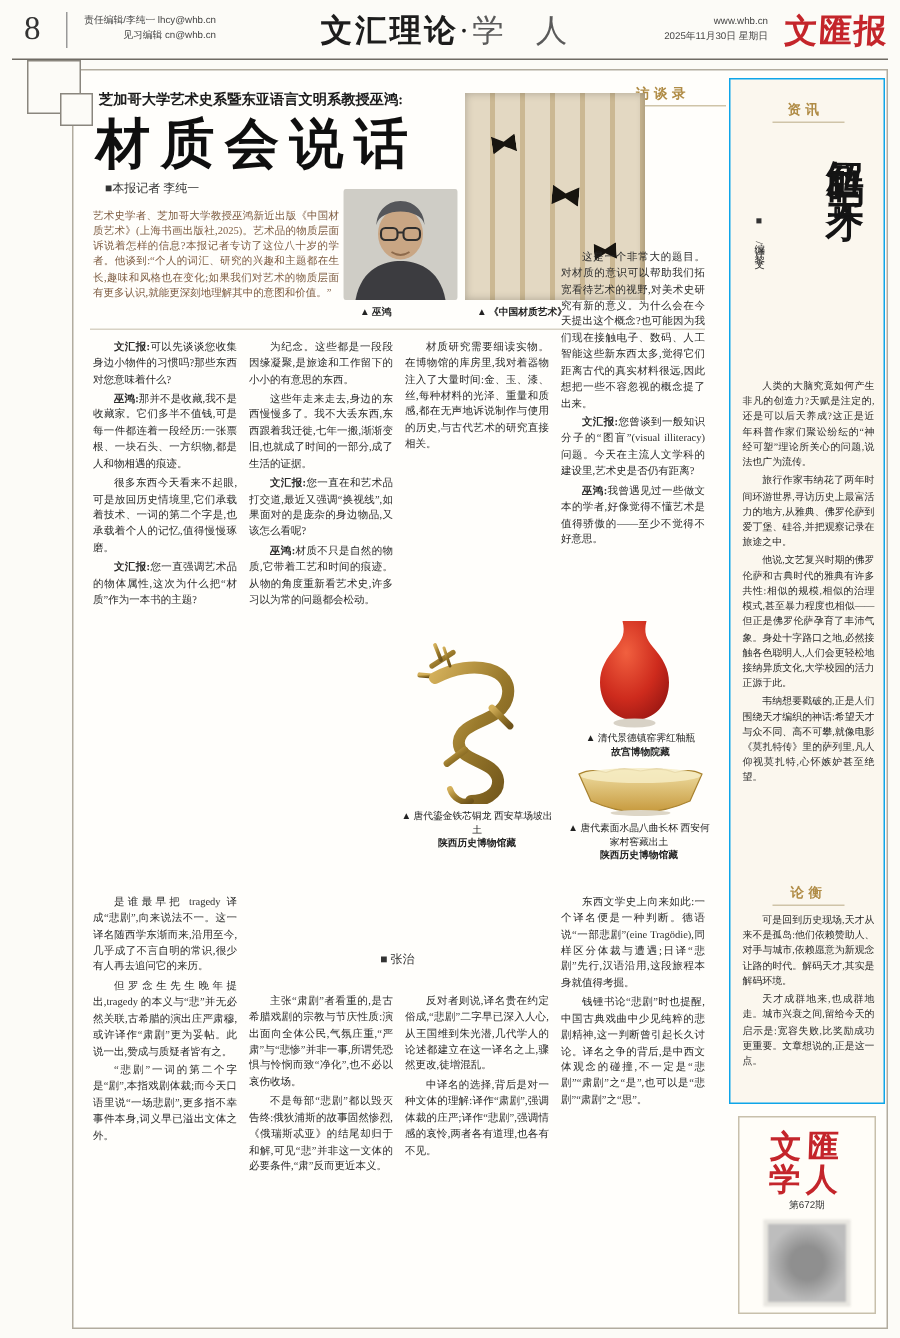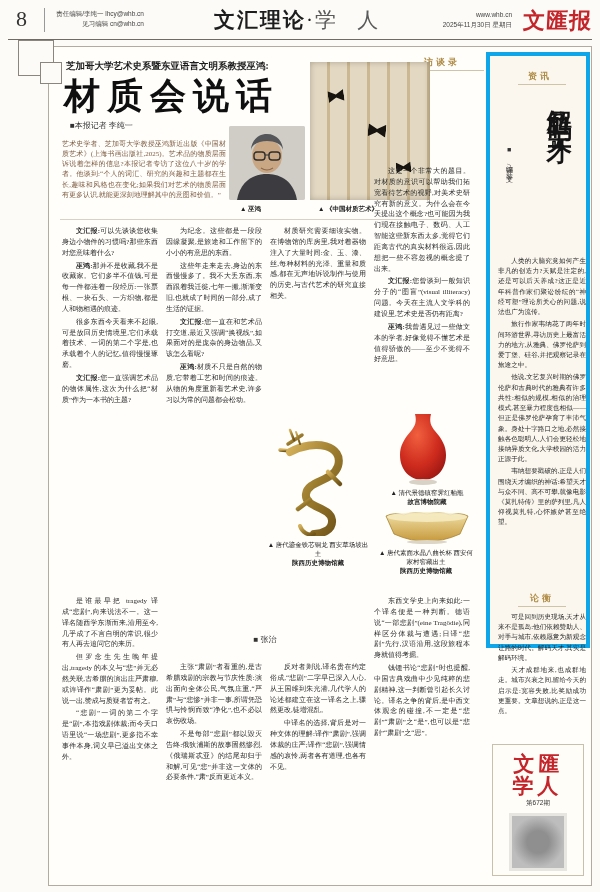--- a/index.html
+++ b/index.html
@@ -43,22 +43,22 @@
   .books{position:absolute;left:310px;top:62px;width:120px;height:138px;
          background:repeating-linear-gradient(90deg,#e3d8c2 0 17px,#cbb893 17px 20px);
          box-shadow:inset 0 0 6px rgba(0,0,0,.25);}
   .moth{position:absolute;background:#17140f;clip-path:polygon(0 0,50% 38%,100% 0,100% 100%,50% 62%,0 100%);}
   .caprule{position:absolute;left:60px;top:219px;width:410px;border-top:1px solid #d8d2c4;}
   
   .e-head{position:absolute;left:148px;top:592px;width:234px;text-align:center;font-size:23px;
           font-weight:900;letter-spacing:1px;color:#111;}
   .e-by{position:absolute;left:148px;top:634px;width:234px;text-align:center;font-size:8px;color:#333;}
   
-  .side{position:absolute;left:486px;top:52px;width:104px;height:596px;background:#fbf7ee;
-        border:4px solid #0ea5e9;box-sizing:border-box;}
+  .side{position:absolute;left:486px;top:52px;width:104px;height:684px;background:#fbf7ee;
+        border:1px solid #0ea5e9;box-sizing:border-box;}
   .v-head{position:absolute;right:10px;top:34px;writing-mode:vertical-rl;font-size:25px;font-weight:700;
           letter-spacing:7px;color:#141414;transform:rotate(.5deg);}
   .v-by{position:absolute;left:14px;top:90px;writing-mode:vertical-rl;font-size:7px;color:#333;letter-spacing:2px;}
   .side .col{font-size:6.6px;}
   .brandbox{position:absolute;left:492px;top:744px;width:92px;height:132px;background:#fffdf8;
             border:1px solid #c8c0ac;text-align:center;box-sizing:border-box;}
   .brand{font-size:21px;font-weight:900;color:#c4252b;line-height:22px;letter-spacing:4px;
          margin-top:8px;transform:skewX(-2deg);}
   .issue{font-size:6.5px;color:#333;margin-top:2px;font-family:"Liberation Sans",sans-serif;}
   .qr{width:52px;height:52px;margin:5px auto 0;background:radial-gradient(circle at 50% 50%,#8f8f8f 0 30%,#bdbdbd 70%);

